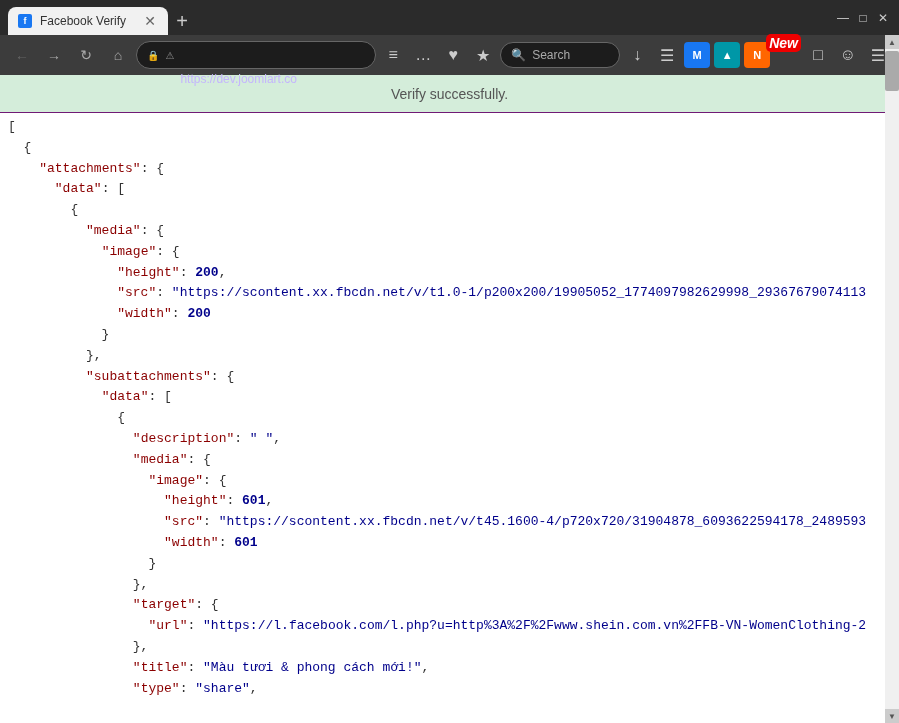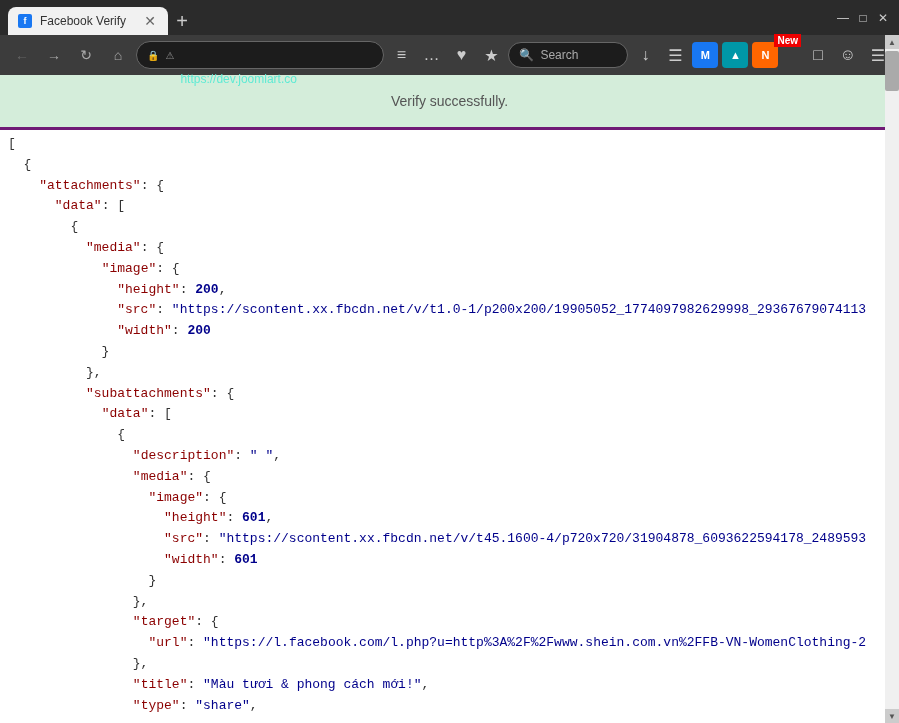--- a/index.html
+++ b/index.html
@@ -116,21 +116,21 @@
       gap: 6px;
       color: #ddd;
       font-size: 12px;
     }
     .address-icon {
       font-size: 10px;
       color: #888;
     }
     .address-text {
       flex: 1;
-      color: #5eead4;
+      color: #c4b5fd;
       font-size: 12px;
       overflow: hidden;
       white-space: nowrap;
       margin-top: 48px;
     }
     .toolbar-right {
       display: flex;
       align-items: center;
       gap: 4px;
     }
@@ -143,27 +143,28 @@
       align-items: center;
       padding: 0 10px;
       gap: 6px;
       color: #aaa;
       font-size: 12px;
       min-width: 120px;
     }
     .new-badge {
       background: #e00;
       color: white;
-      font-size: 10px;
+      font-size: 14px;
       font-weight: bold;
       padding: 1px 3px;
-      border-radius: 0;
+      border-radius: 5px;
       position: relative;
       top: -8px;
       margin-left: -4px;
+      font-style: italic;
     }
     .toolbar-icon {
       color: #ccc;
       font-size: 16px;
       cursor: pointer;
       width: 26px;
       height: 26px;
       display: flex;
       align-items: center;
       justify-content: center;
@@ -178,22 +179,22 @@
       border-radius: 4px;
     }
     .toolbar-icon.teal-icon {
       background: #0097a7;
       border-radius: 4px;
     }
 
     
     .verify-banner {
       background: #d4edda;
-      border-bottom: 3px solid #701a75;
-      height: 55px;
+      border-bottom: 1px solid #701a75;
+      height: 38px;
       display: flex;
       align-items: center;
       justify-content: center;
       color: #555;
       font-size: 14px;
     }
 
     
     .content-area {
       background: #fff;

